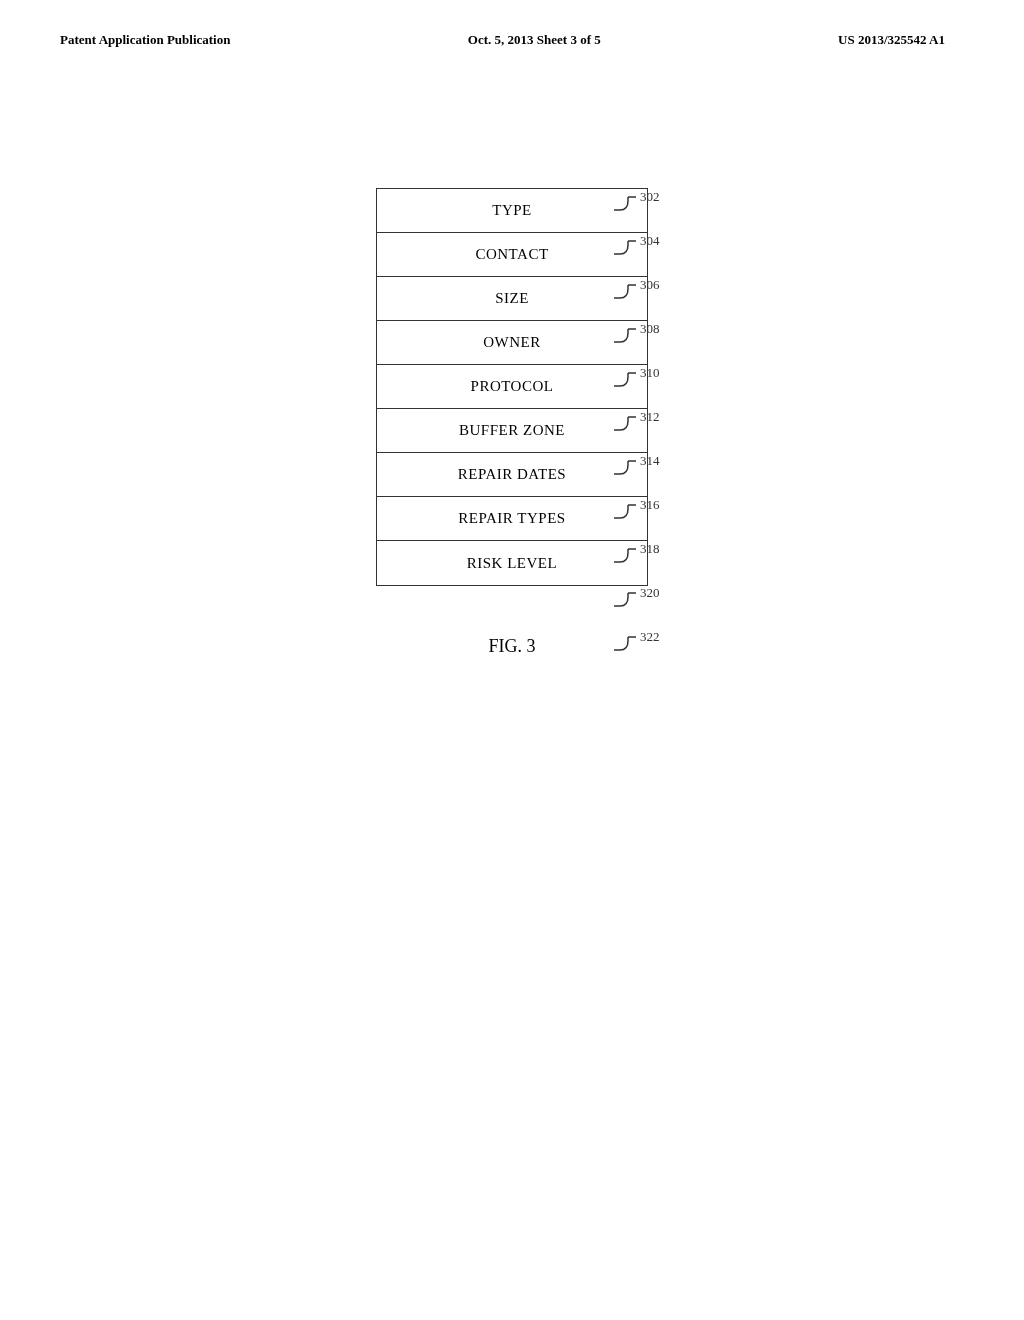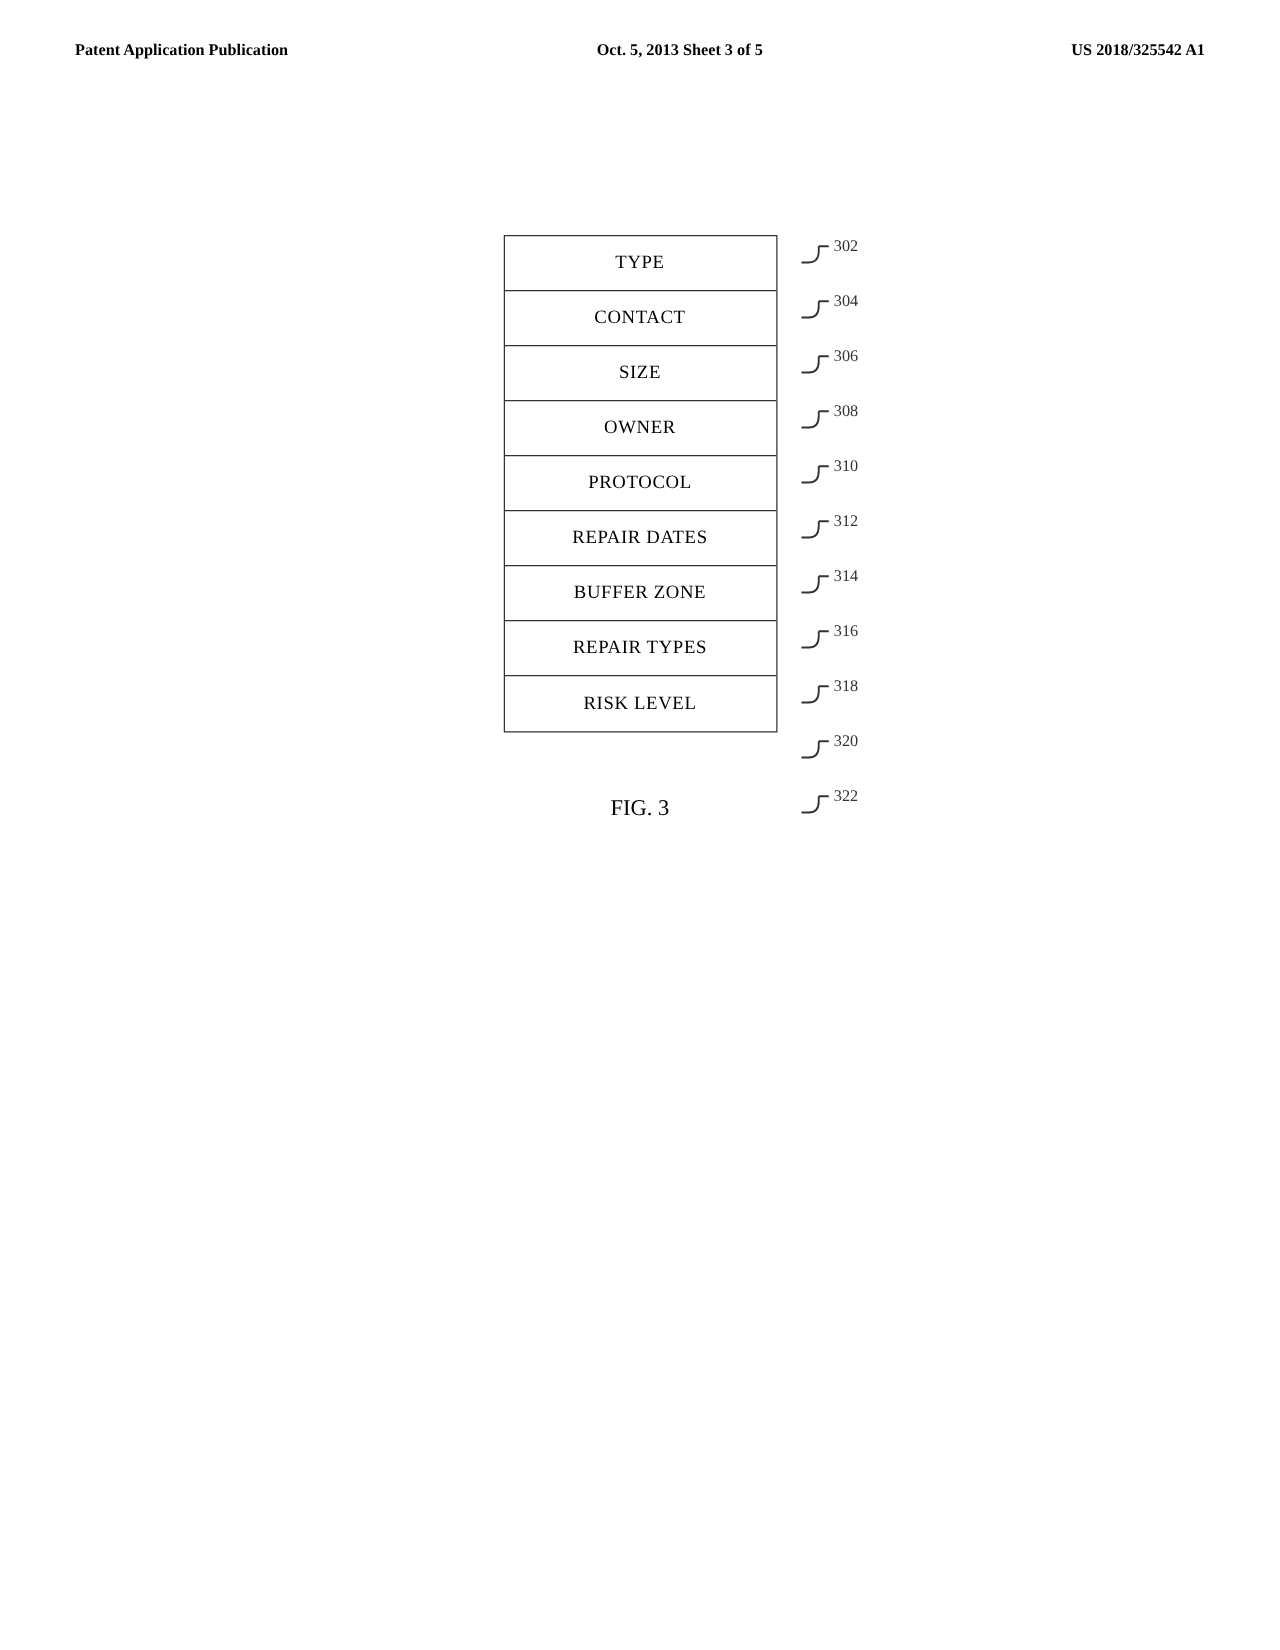--- a/index.html
+++ b/index.html
@@ -14,41 +14,41 @@
       background: #ffffff;
       font-family: 'Times New Roman', Times, serif;
       position: relative;
       overflow: hidden;
     }
 
     .page-header {
       display: flex;
       justify-content: space-between;
       align-items: baseline;
-      padding: 32px 60px 0 60px;
+      padding: 32px 79px 0 60px;
       font-size: 13px;
       font-weight: bold;
     }
 
     .main-content {
       display: flex;
       flex-direction: column;
       align-items: center;
       margin-top: 140px;
     }
 
     .diagram-container {
       display: flex;
       align-items: flex-start;
       position: relative;
     }
 
     .table-box {
       border: 1.5px solid #333;
-      width: 219px;
+      width: 272px;
     }
 
     .table-row {
       border-bottom: 1.5px solid #333;
       padding: 10px 16px;
       text-align: center;
       font-size: 15px;
       font-weight: normal;
       letter-spacing: 0.5px;
       min-height: 44px;
@@ -75,34 +75,34 @@
       top: 0;
       pointer-events: none;
     }
   </style>
 </head>
 <body>
 
 <div class="page-header">
   <span>Patent Application Publication</span>
   <span>Oct. 5, 2013   Sheet 3 of 5</span>
-  <span>US 2018/325542 A1</span>
+  <span>US 2013/325542 A1</span>
 </div>
 
 <div class="main-content">
   <div class="diagram-container">
 
     <div class="table-box" id="table-box">
     <div class="table-row">TYPE</div>
         <div class="table-row">CONTACT</div>
         <div class="table-row">SIZE</div>
         <div class="table-row">OWNER</div>
         <div class="table-row">PROTOCOL</div>
+        <div class="table-row">BUFFER ZONE</div>
         <div class="table-row">REPAIR DATES</div>
-        <div class="table-row">BUFFER ZONE</div>
         <div class="table-row">REPAIR TYPES</div>
         <div class="table-row">RISK LEVEL</div>
       </div>
 
     <svg class="brackets-svg" id="brackets-svg" width="90" height="494">
     <path d="M 0 22 L 6 22 Q 14 22 14 13 L 14 9" stroke="#333" stroke-width="1.5" fill="none"></path>
         <line x1="14" y1="9" x2="22" y2="9" stroke="#333" stroke-width="1.5"></line>
         <text x="26" y="13" font-size="13" font-family="Times New Roman, Times, serif" fill="#333">302</text>
         <path d="M 0 66 L 6 66 Q 14 66 14 57 L 14 53" stroke="#333" stroke-width="1.5" fill="none"></path>
         <line x1="14" y1="53" x2="22" y2="53" stroke="#333" stroke-width="1.5"></line>

